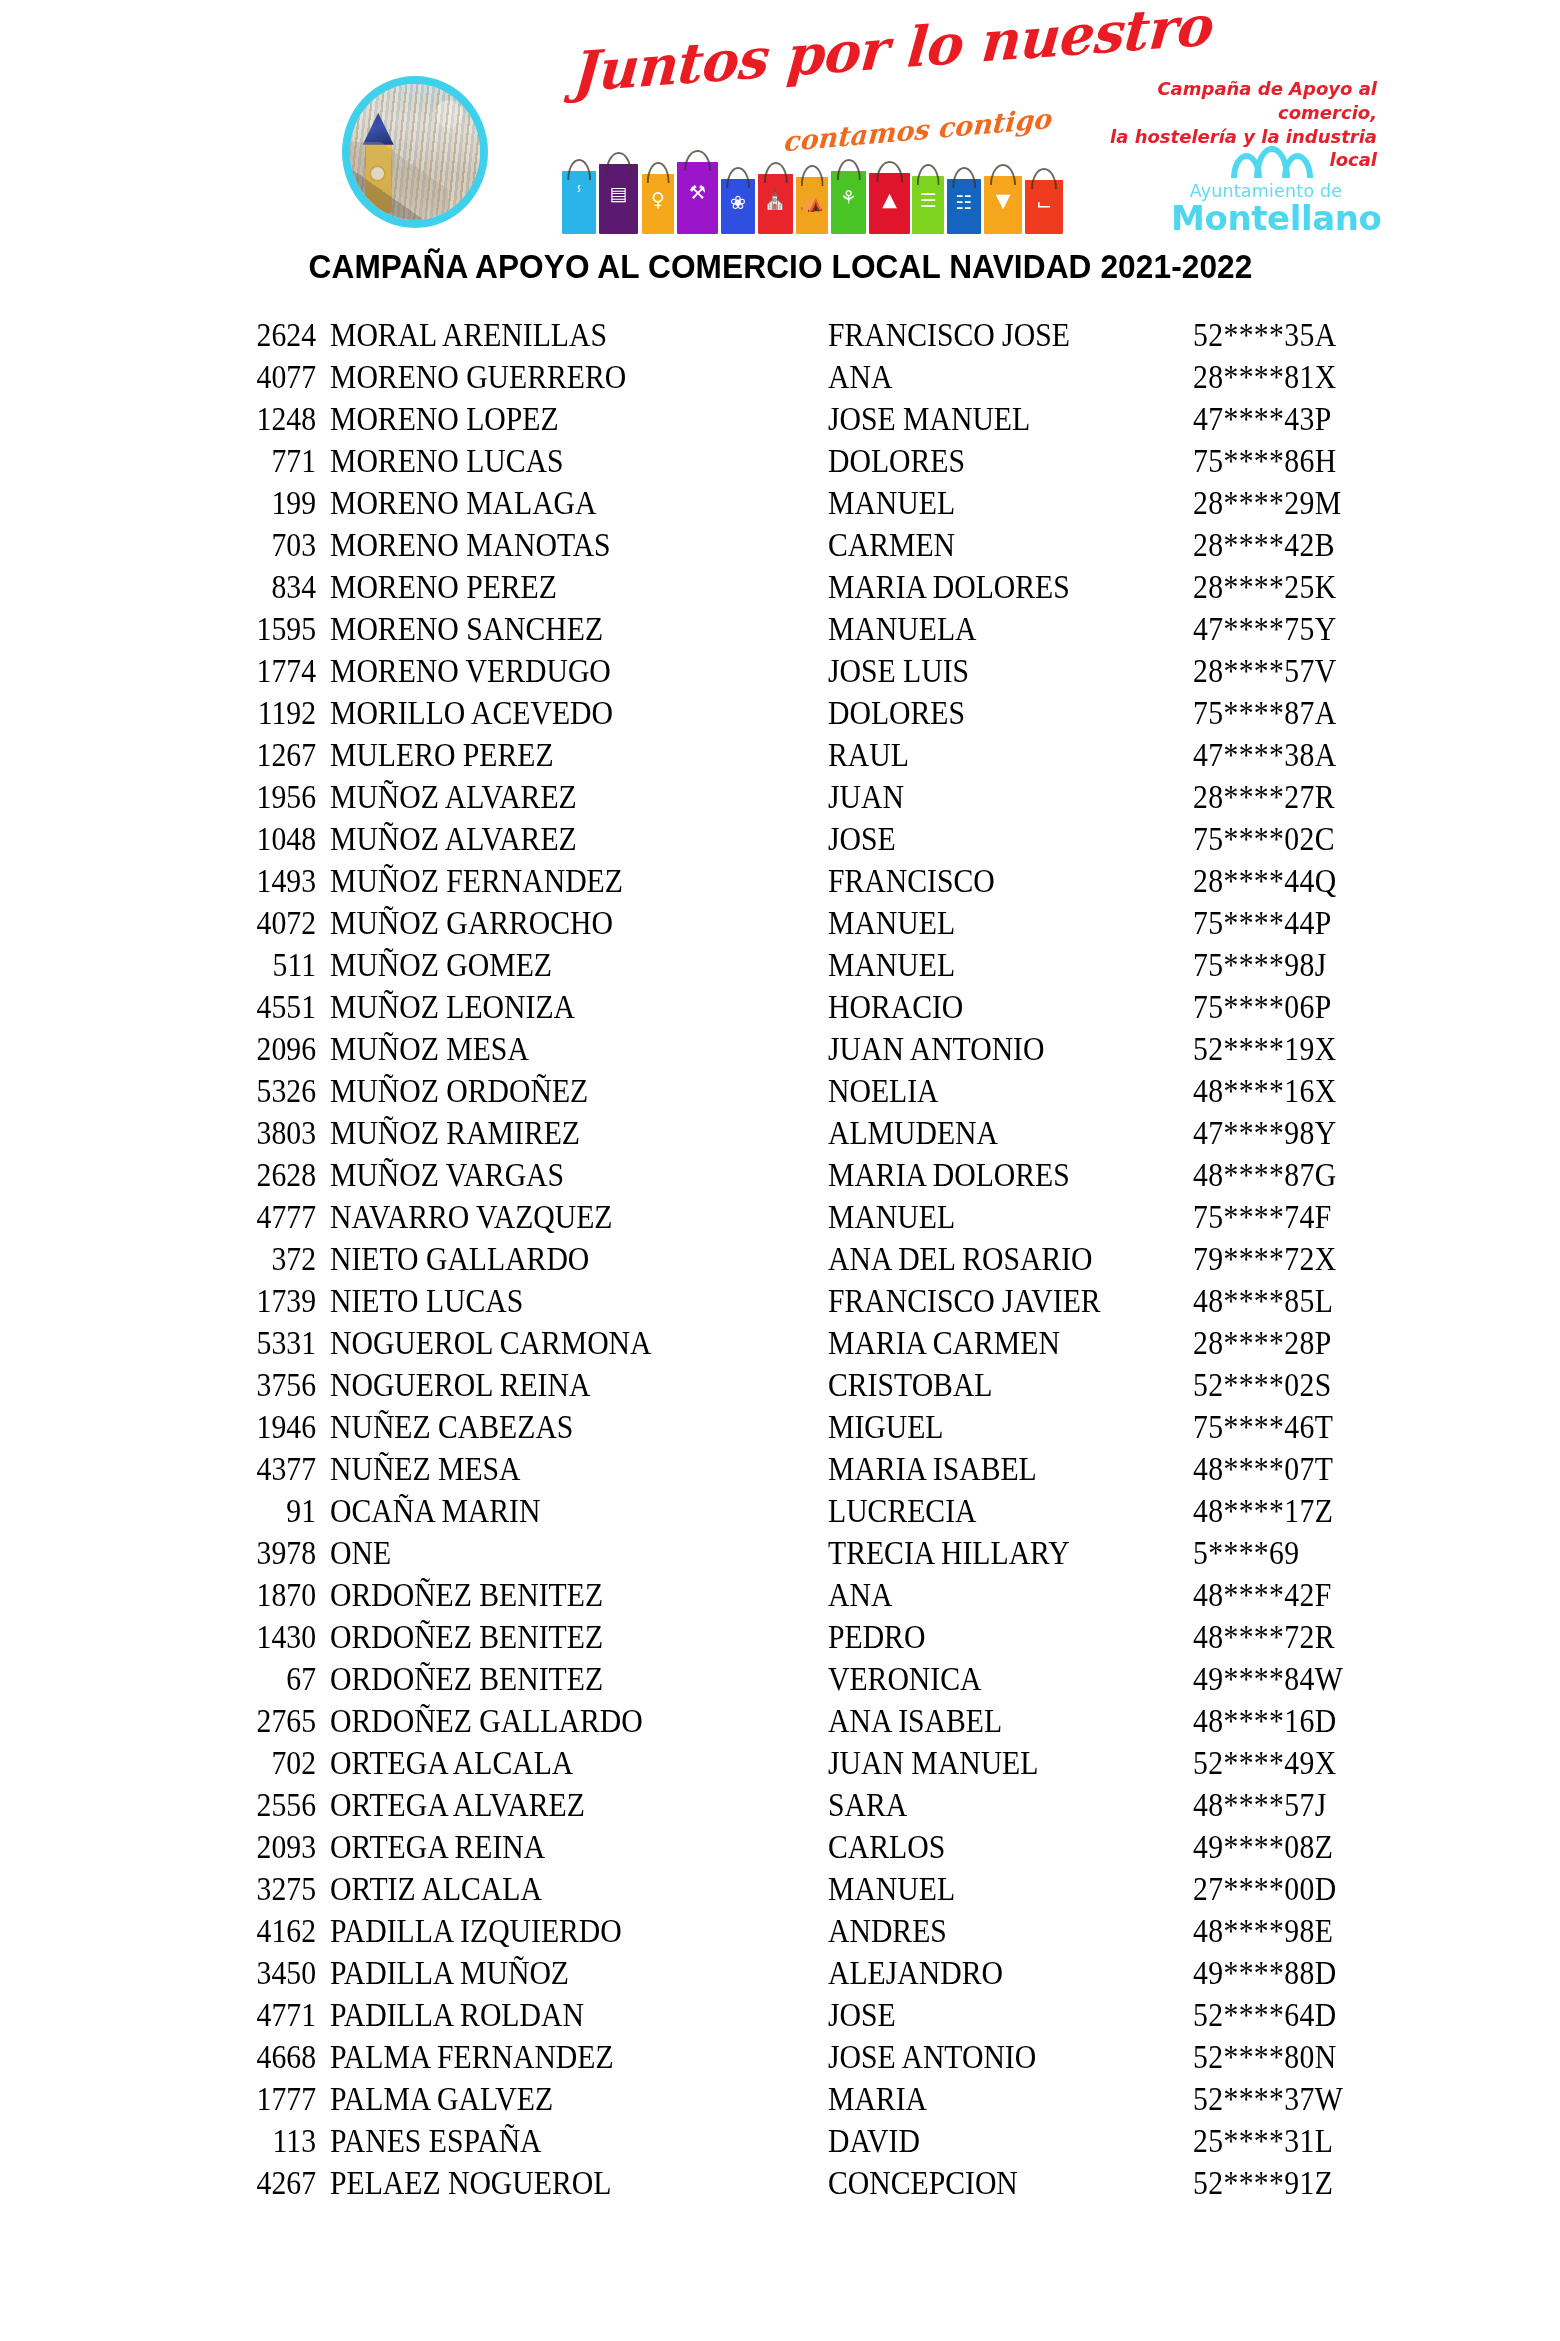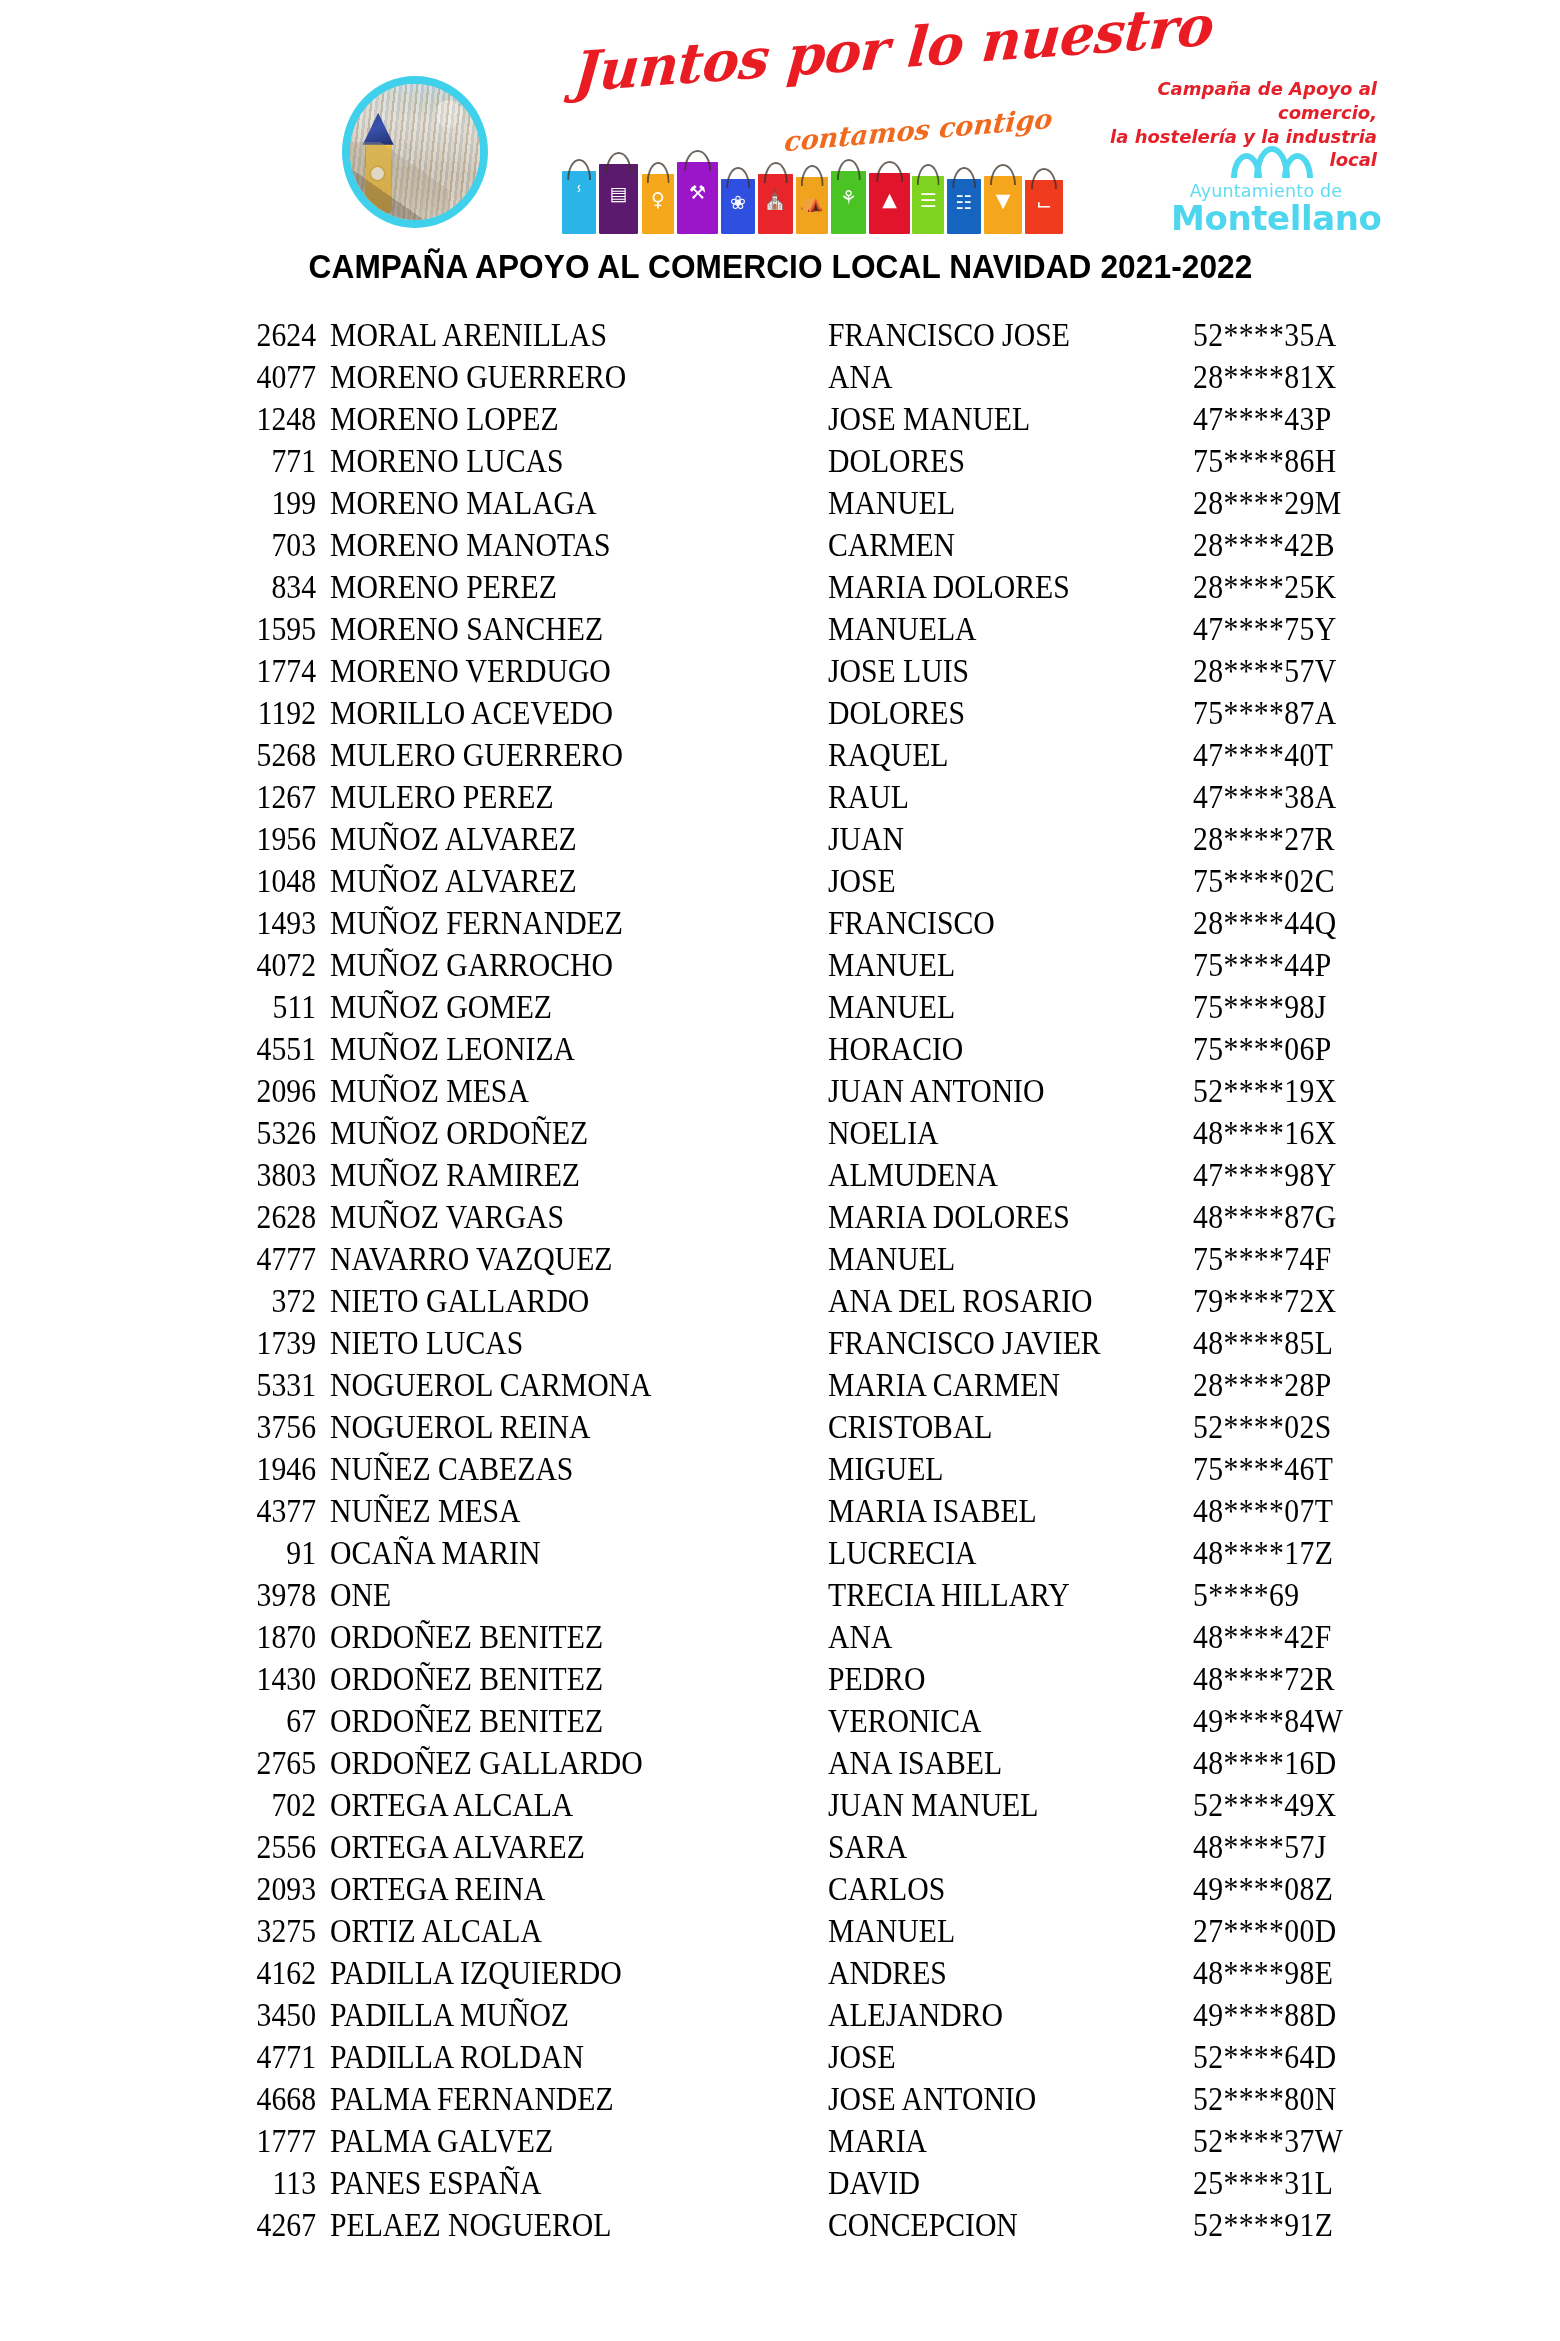--- a/index.html
+++ b/index.html
@@ -443,26 +443,20 @@
         <span class="cell c-firstname">JOSE LUIS</span>
         <span class="cell c-dni">28****57V</span>
       </div>
       <div class="row">
         <span class="cell c-num">1192</span>
         <span class="cell c-surname">MORILLO ACEVEDO</span>
         <span class="cell c-firstname">DOLORES</span>
         <span class="cell c-dni">75****87A</span>
       </div>
       <div class="row">
-        <span class="cell c-num">5268</span>
-        <span class="cell c-surname">MULERO GUERRERO</span>
-        <span class="cell c-firstname">RAQUEL</span>
-        <span class="cell c-dni">47****40T</span>
-      </div>
-      <div class="row">
         <span class="cell c-num">1267</span>
         <span class="cell c-surname">MULERO PEREZ</span>
         <span class="cell c-firstname">RAUL</span>
         <span class="cell c-dni">47****38A</span>
       </div>
       <div class="row">
         <span class="cell c-num">1956</span>
         <span class="cell c-surname">MUÑOZ ALVAREZ</span>
         <span class="cell c-firstname">JUAN</span>
         <span class="cell c-dni">28****27R</span>

